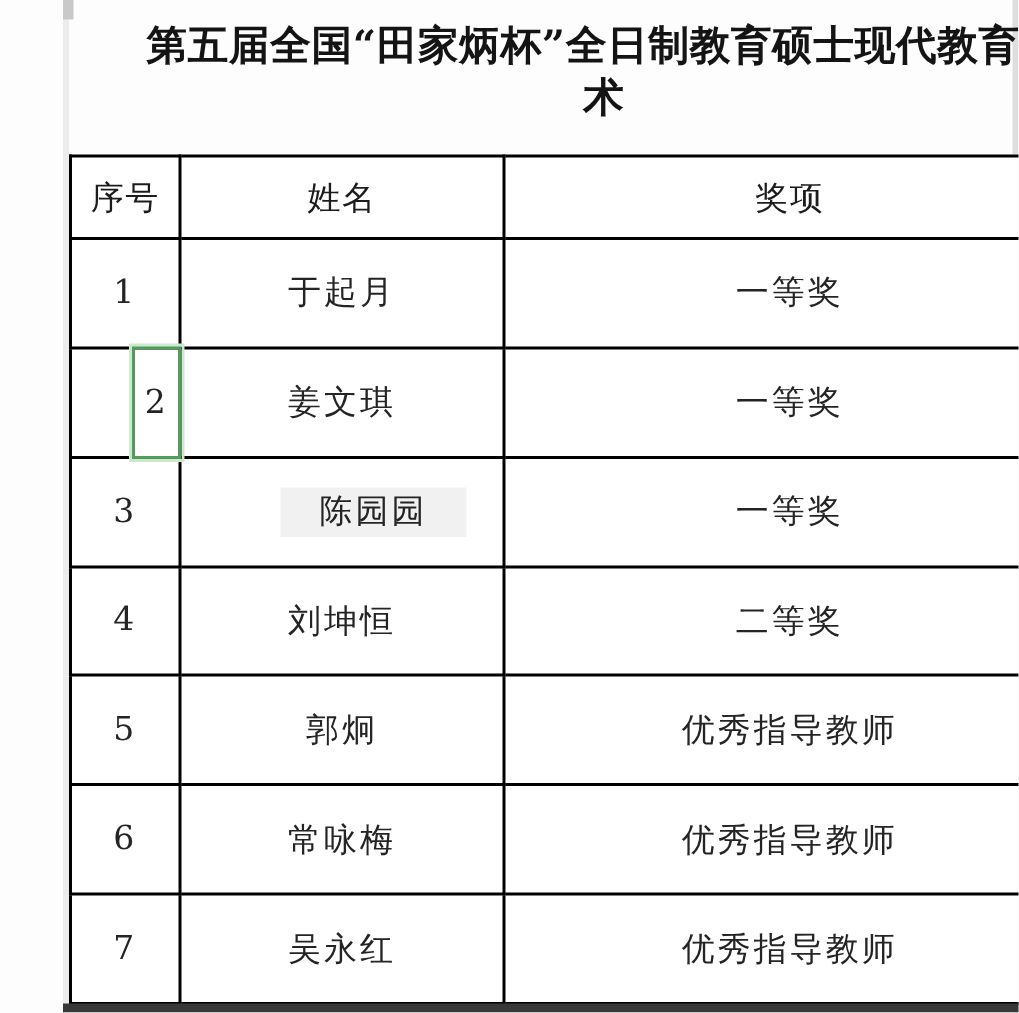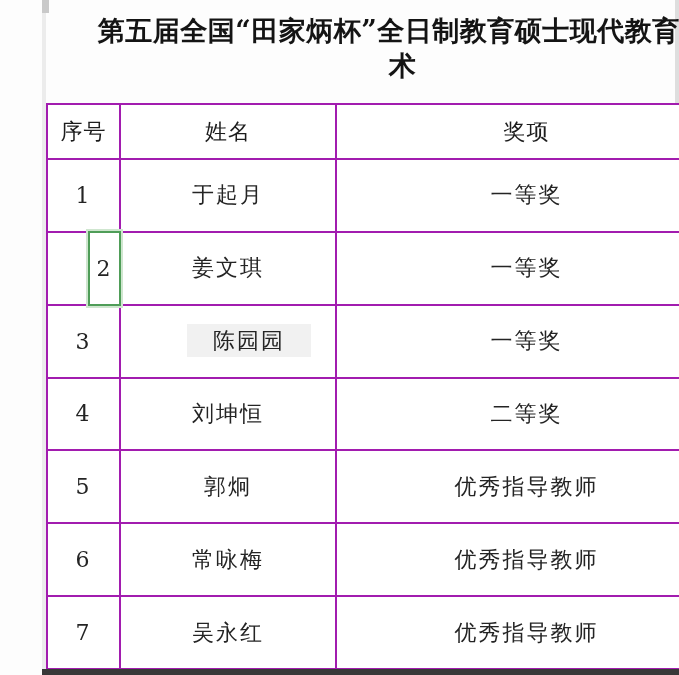--- a/index.html
+++ b/index.html
@@ -39,21 +39,21 @@
   }
   table.awards {
     position: absolute;
     left: 4px; top: 103px;
     width: 670px; height: 567px;
     border-collapse: collapse;
     table-layout: fixed;
     background: #fff;
   }
   table.awards th, table.awards td {
-    border: 2px solid #a21caf;
+    border: 2px solid #000000;
     text-align: center;
     vertical-align: middle;
     padding: 0;
   }
   table.awards th {
     height: 55px;
     font-family: "DejaVu Sans", "Liberation Sans", sans-serif;
     font-weight: 500;
     font-size: 22px;
     color: #1c1c1c;

